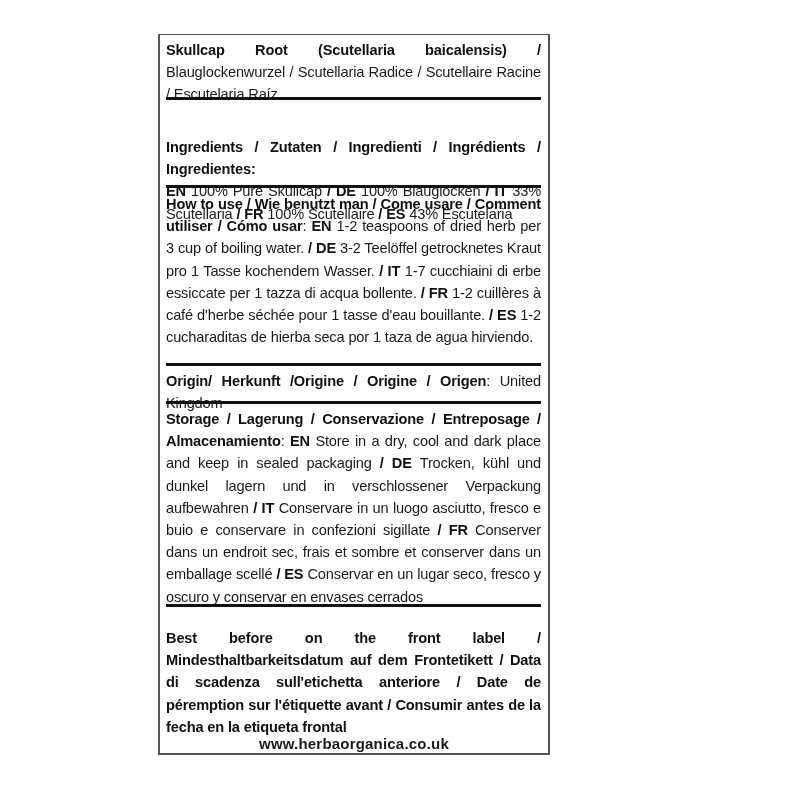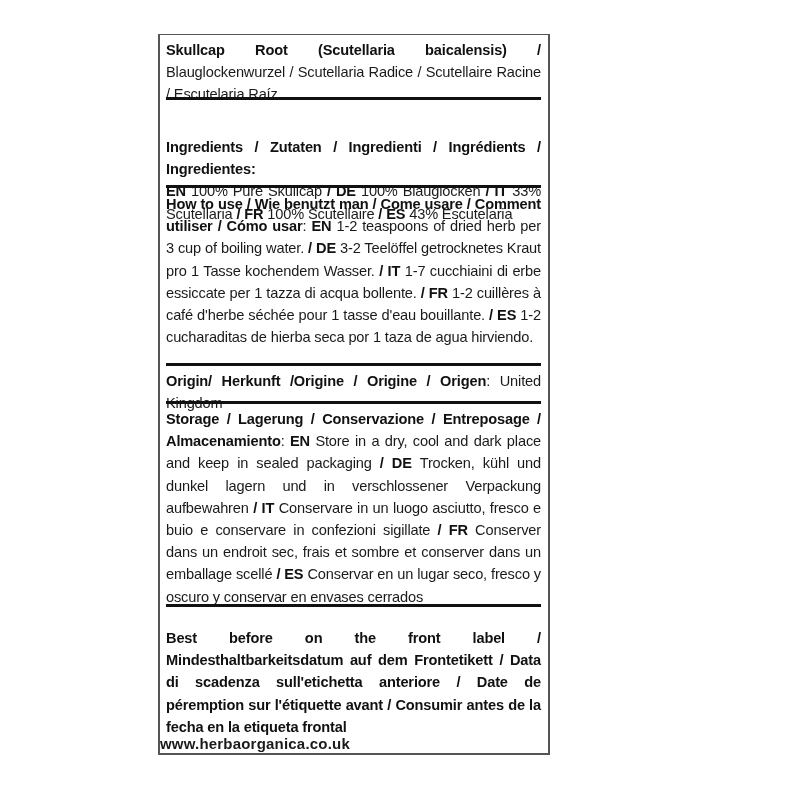--- a/index.html
+++ b/index.html
@@ -45,20 +45,21 @@
       left: 6px;
       right: 7px;
       height: 0;
       border-top: 3px solid #111;
     }
     .website {
       position: absolute;
       left: 0;
       right: 0;
       top: 700px;
+      text-align: center;
       font-size: 15px;
       font-weight: bold;
       letter-spacing: 0.2px;
       color: #1a1a1a;
     }
   </style>
 </head>
 <body>
 
 <div class="label">

